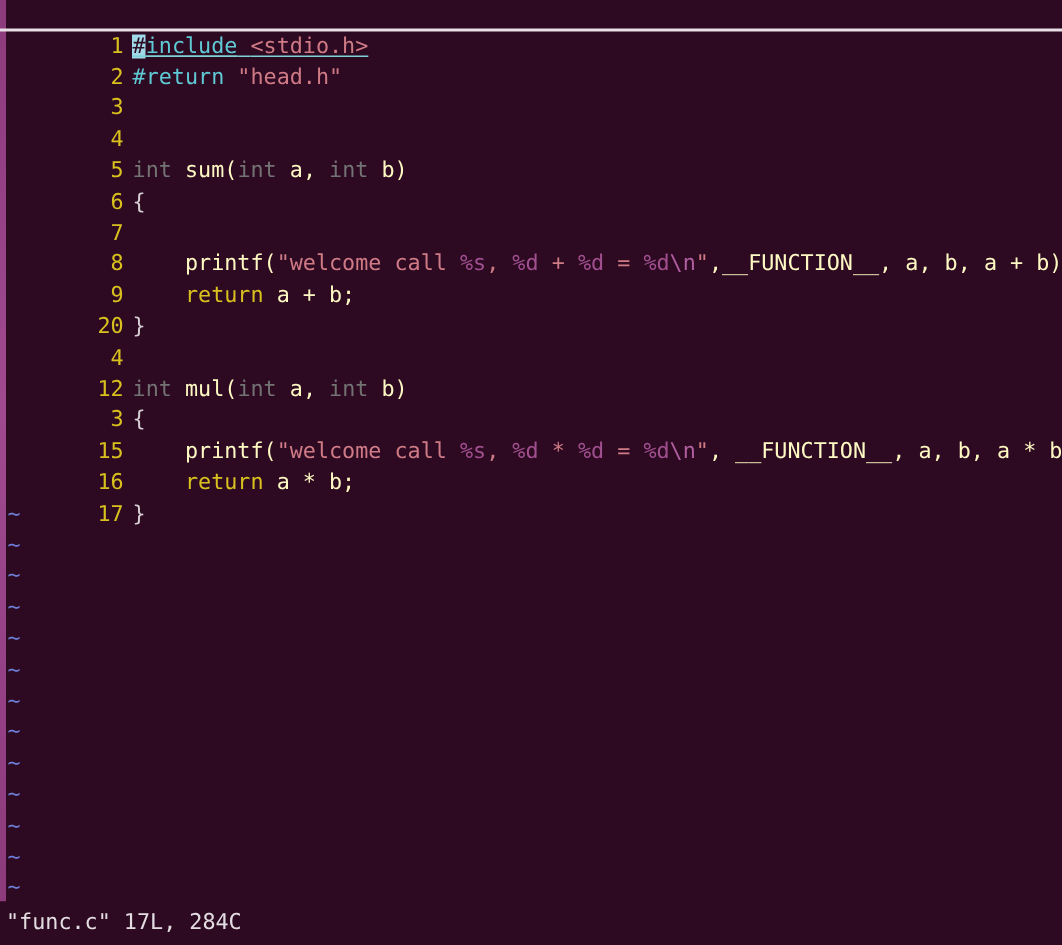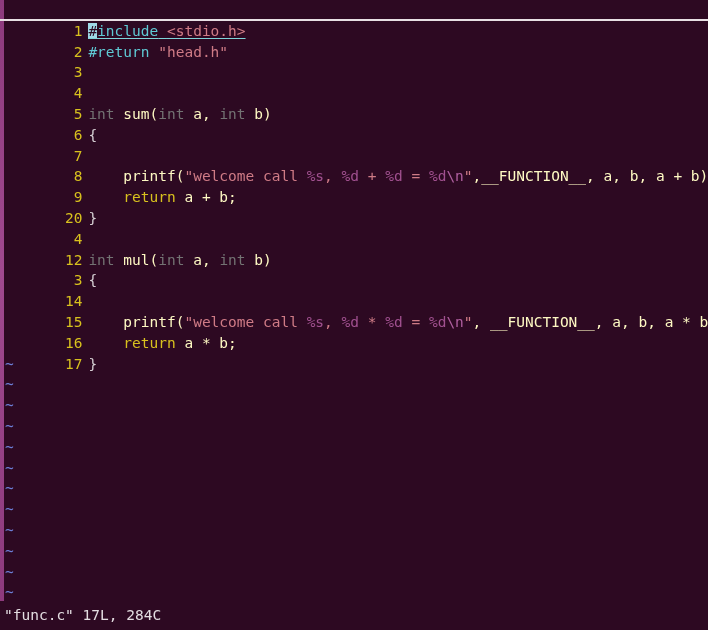--- a/index.html
+++ b/index.html
@@ -157,23 +157,20 @@
     </div>
 
     <div class="row">
       <span class="lnum">12</span><span class="gutter-sp"></span><span class="code"><span class="type">int</span><span class="ident"> </span><span class="ident">mul(</span><span class="type">int</span><span class="ident"> </span><span class="ident">a, </span><span class="type">int</span><span class="ident"> </span><span class="ident">b)</span></span>
     </div>
 
     <div class="row">
       <span class="lnum">3</span><span class="gutter-sp"></span><span class="code"><span class="punct">{</span></span>
     </div>
 
-    <div class="row">
-      <span class="lnum">14</span><span class="gutter-sp"></span><span class="code"></span>
-    </div>
 
     <div class="row">
       <span class="lnum">15</span><span class="gutter-sp"></span><span class="code"><span class="ident">    </span><span class="ident">printf(</span><span class="str">"welcome call </span><span class="fmt">%s</span><span class="str">, </span><span class="fmt">%d</span><span class="str"> * </span><span class="fmt">%d</span><span class="str"> = </span><span class="fmt">%d</span><span class="esc">\n</span><span class="str">"</span><span class="ident">, __FUNCTION__, a, b, a * b);</span></span>
     </div>
 
     <div class="row">
       <span class="lnum">16</span><span class="gutter-sp"></span><span class="code"><span class="ident">    </span><span class="kw">return</span><span class="ident"> a * b;</span></span>
     </div>
 
     <div class="row">

